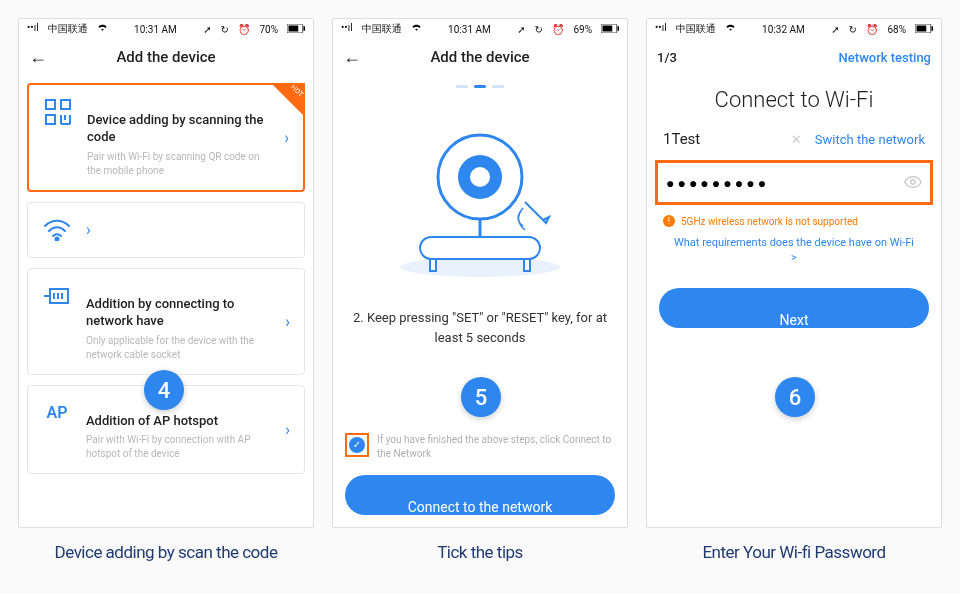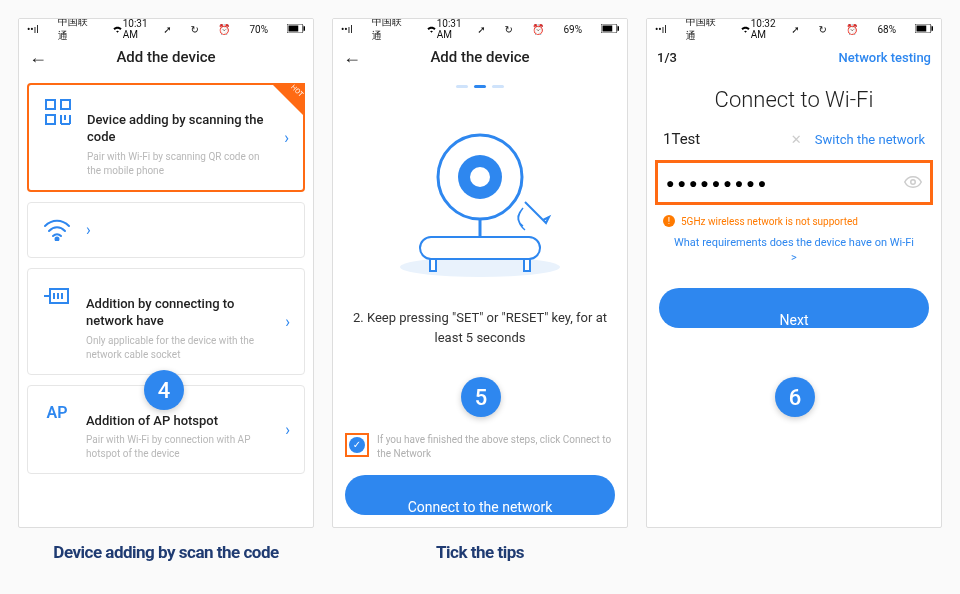--- a/index.html
+++ b/index.html
@@ -25,21 +25,21 @@
   .status-bar {
     height: 20px;
     background: #fff;
     display: flex;
     justify-content: space-between;
     align-items: center;
     padding: 0 8px;
     font-size: 10px;
     color: #111;
   }
-  .status-left, .status-right { display: flex; align-items: center; gap: 19px; }
+  .status-left, .status-right { display: flex; gap: 9px; }
   .nav {
     height: 36px;
     display: flex;
     align-items: center;
     justify-content: center;
     position: relative;
     font-size: 15px;
     font-weight: 500;
     color: #222;
   }
@@ -128,21 +128,21 @@
     font-size: 22px;
     font-weight: 500;
     box-shadow: 0 2px 6px rgba(0,0,0,.2);
     z-index: 10;
   }
   .caption {
     text-align: center;
     font-size: 17px;
     color: #1f3b72;
     margin-top: 14px;
-    font-weight: 700;
+    font-weight: 400;
     font-style: normal;
     letter-spacing: -0.5px;
   }
   
   .prog-dots { display: flex; justify-content: center; gap: 6px; margin: 6px 0 14px; }
   .prog-dots span { width: 12px; height: 3px; border-radius: 2px; background: #cfe3fb; }
   .prog-dots span.active { background: #2e87ef; }
   .illus {
     height: 200px;
     display: flex;
@@ -462,13 +462,14 @@
       </div>
       <div class="req-link">What requirements does the device have on Wi-Fi &gt;</div>
       <div class="big-btn">
         <span>Next</span>
       </div>
       <div class="step-badge" style="left:128px; top:302px;">
         <span>6</span>
       </div>
     </div>
   </div>
+  <div class="caption">Enter Your Wi-fi Password</div>
 </div>
 
 </body></html>

